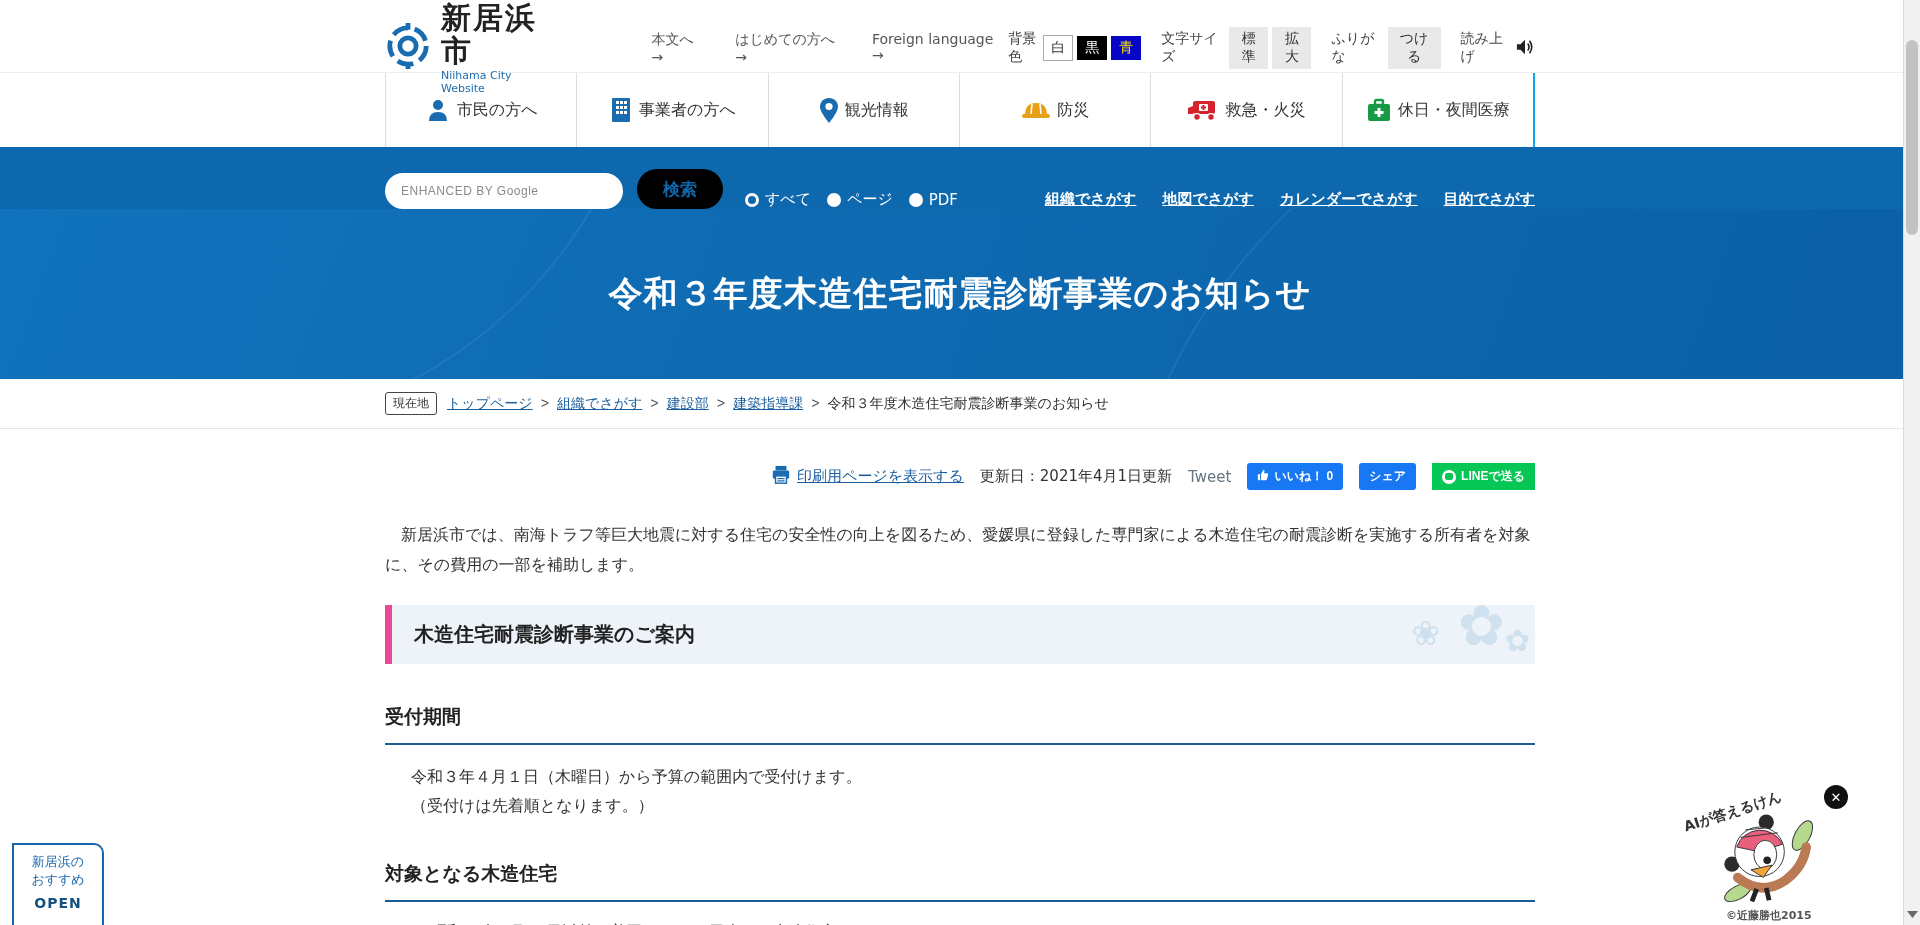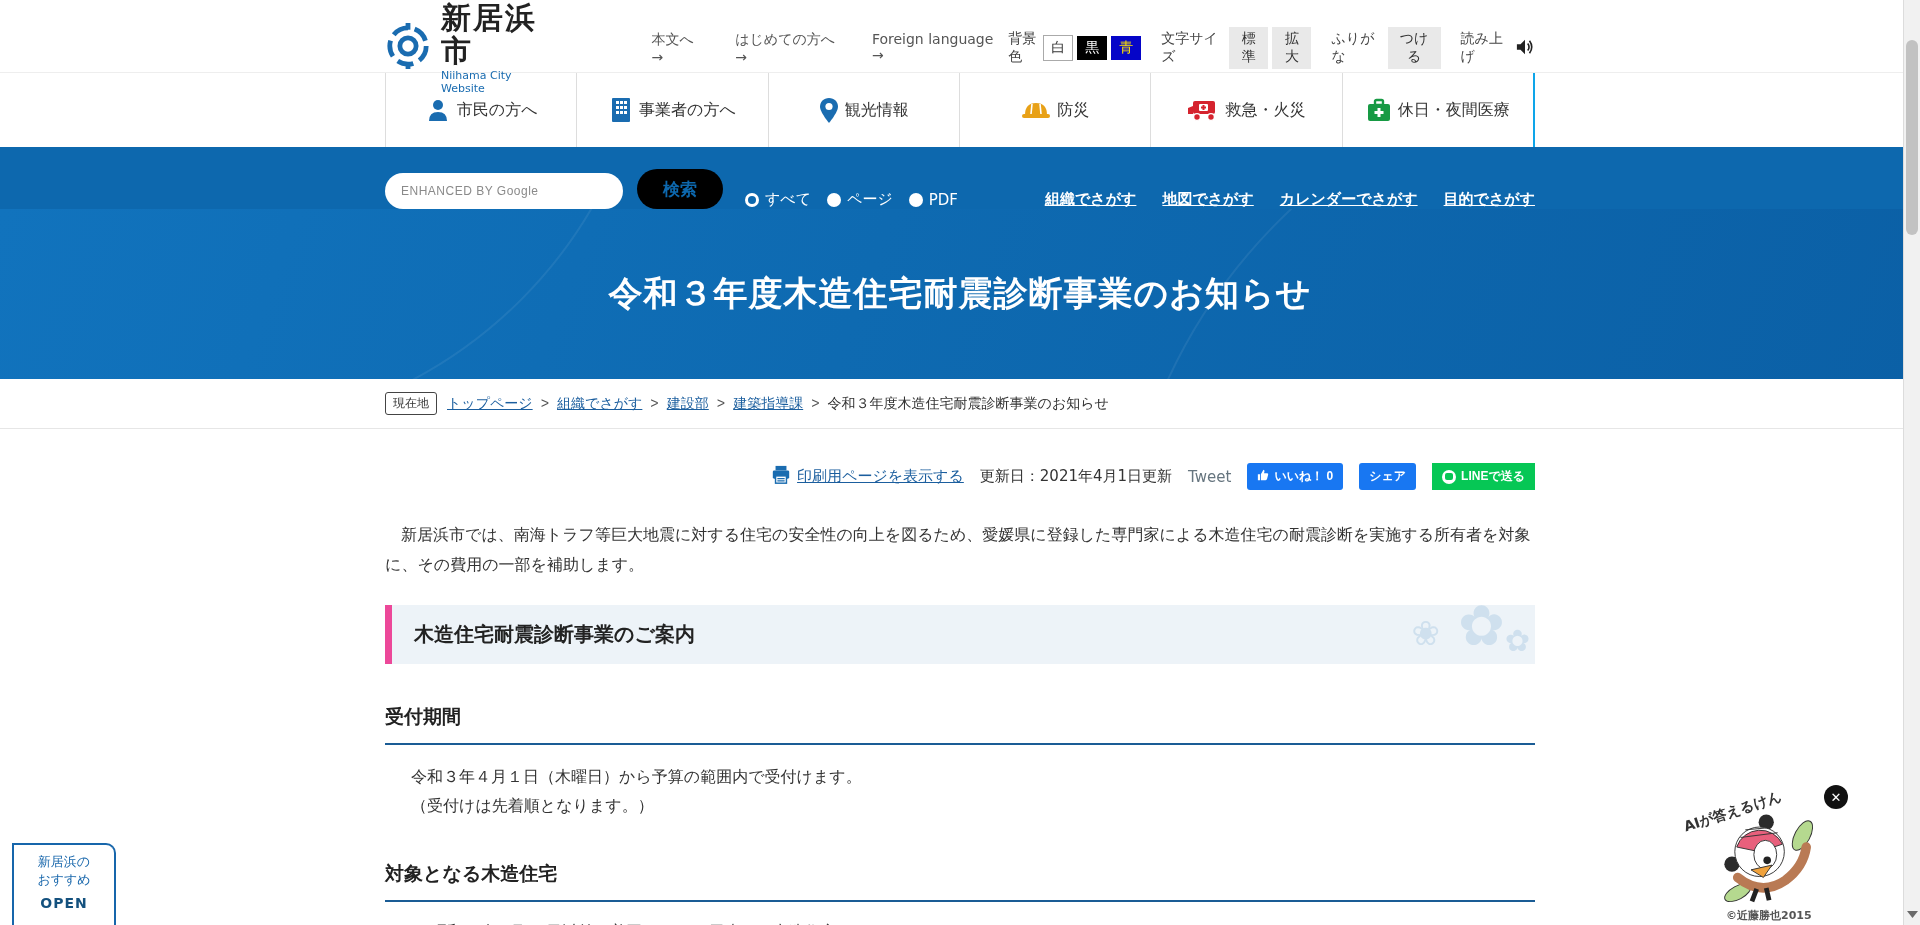--- a/index.html
+++ b/index.html
@@ -85,21 +85,21 @@
   .f1 { right:30px; top:-12px; font-size:56px; }
   .f2 { right:95px; top:8px;  font-size:34px; }
   .f3 { right:5px;  top:18px; font-size:30px; }
   h3.sub { margin-top:40px; font-size:19px; font-weight:bold; color:#222;
     border-bottom:2px solid #1a5c95; padding-bottom:13px; }
   .indent { margin-top:18px; padding-left:26px; font-size:16px; line-height:1.8; }
   ul.tlist { margin-top:20px; padding-left:46px; font-size:16px; }
   ul.tlist li { margin-bottom:6px; }
 
   
-  .recommend { position:fixed; left:12px; bottom:0; width:104px; height:82px; background:#fff;
+  .recommend { position:fixed; left:12px; bottom:0; width:92px; height:82px; background:#fff;
     border:2px solid #1766ab; border-bottom:none; border-radius:0 10px 0 0; text-align:center;
     padding-top:8px; z-index:30; cursor:pointer;}
   .recommend .t { color:#1766ab; font-size:13px; line-height:1.4; }
   .recommend .open { color:#14517e; font-weight:bold; font-size:14px; margin-top:6px; letter-spacing:1px;}
 
   .mascot { position:fixed; right:62px; bottom:0; width:170px; height:140px; z-index:30; }
   .mascot .ai-label { position:absolute; left:-6px; top:18px; transform:rotate(-18deg);
     font-size:14px; font-weight:bold; color:#333; white-space:nowrap; }
   .mascot .close { position:absolute; right:10px; top:0; width:24px; height:24px; border-radius:50%;
     background:#111; color:#fff; font-size:13px; font-weight:bold; display:flex; align-items:center;

